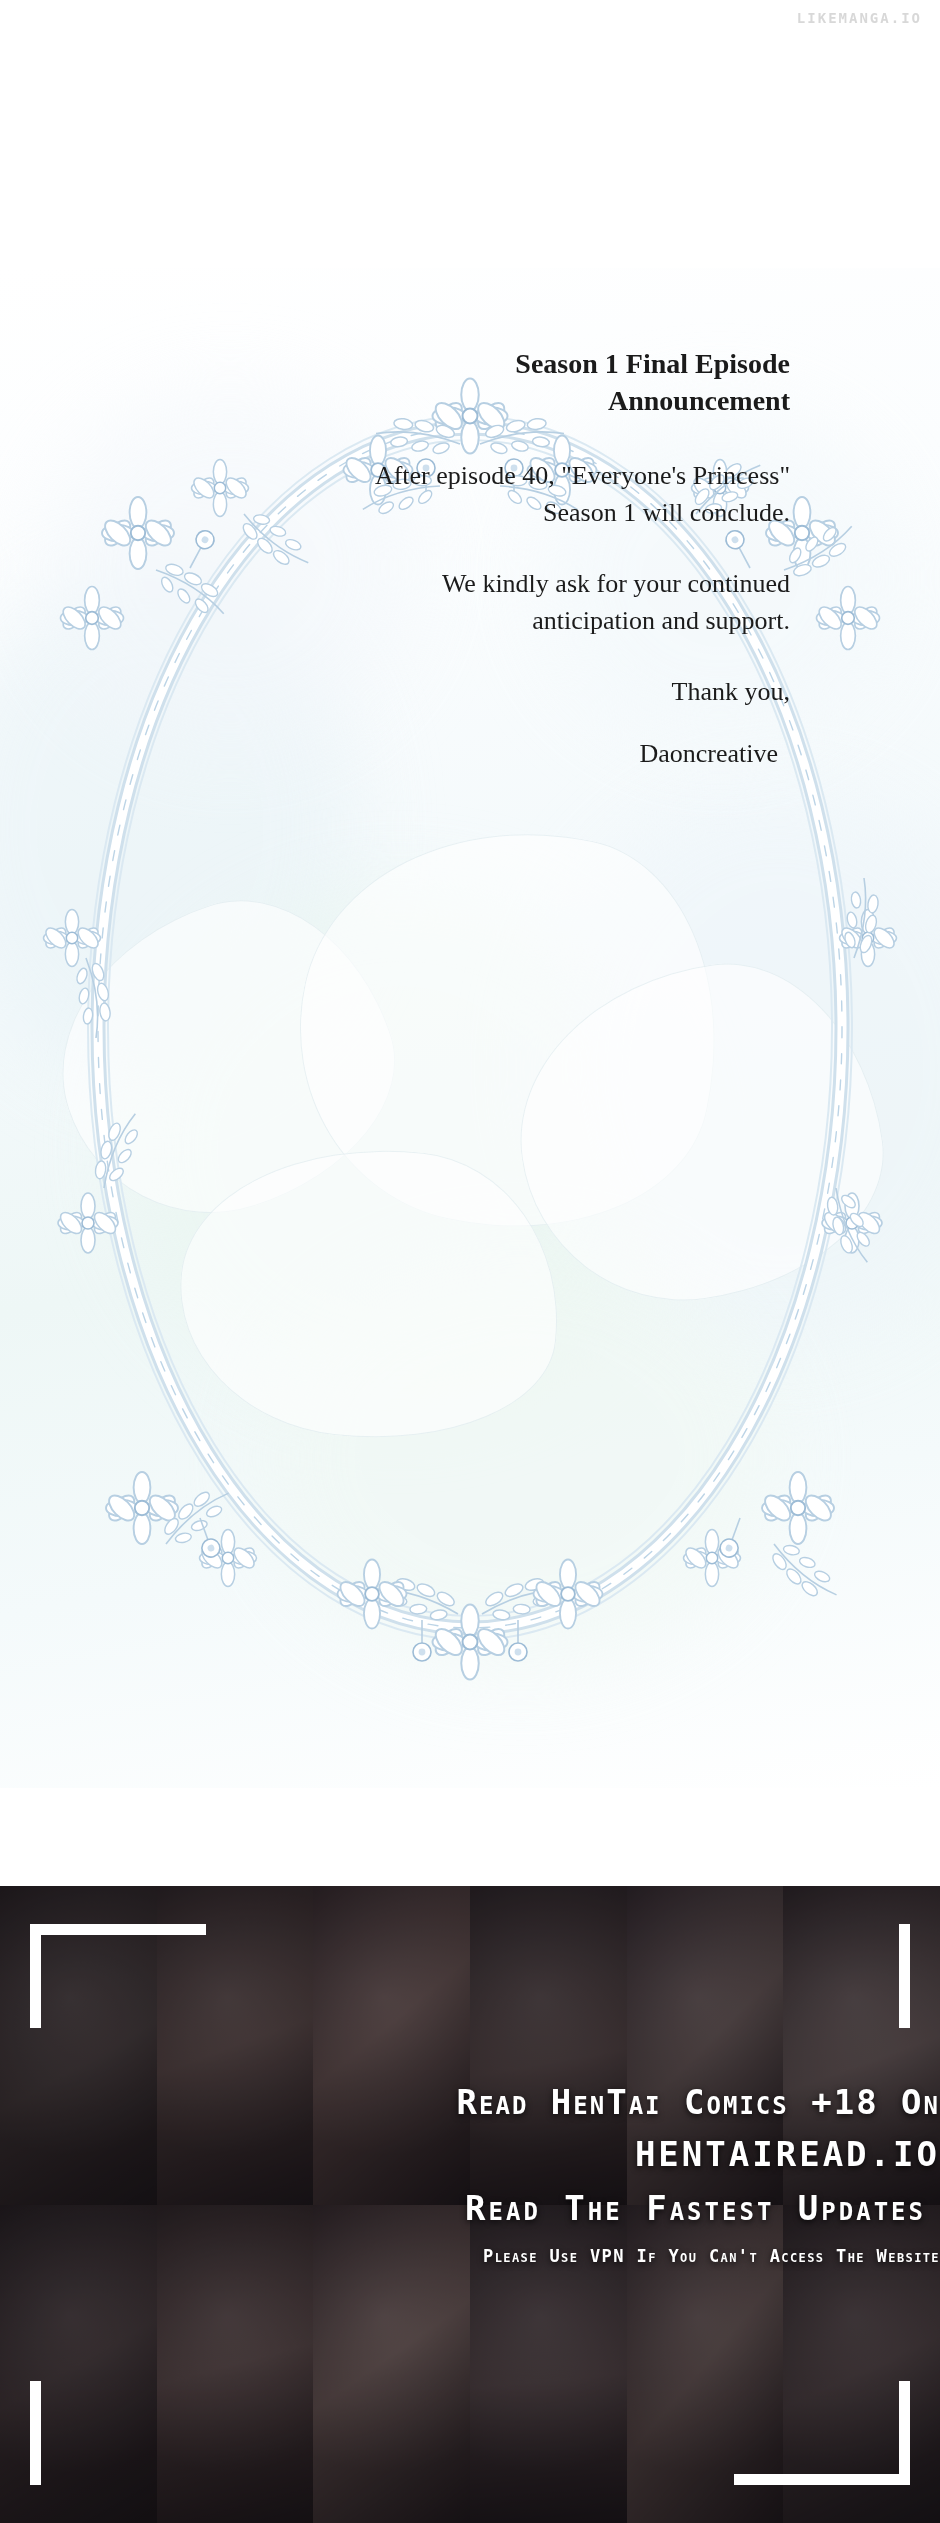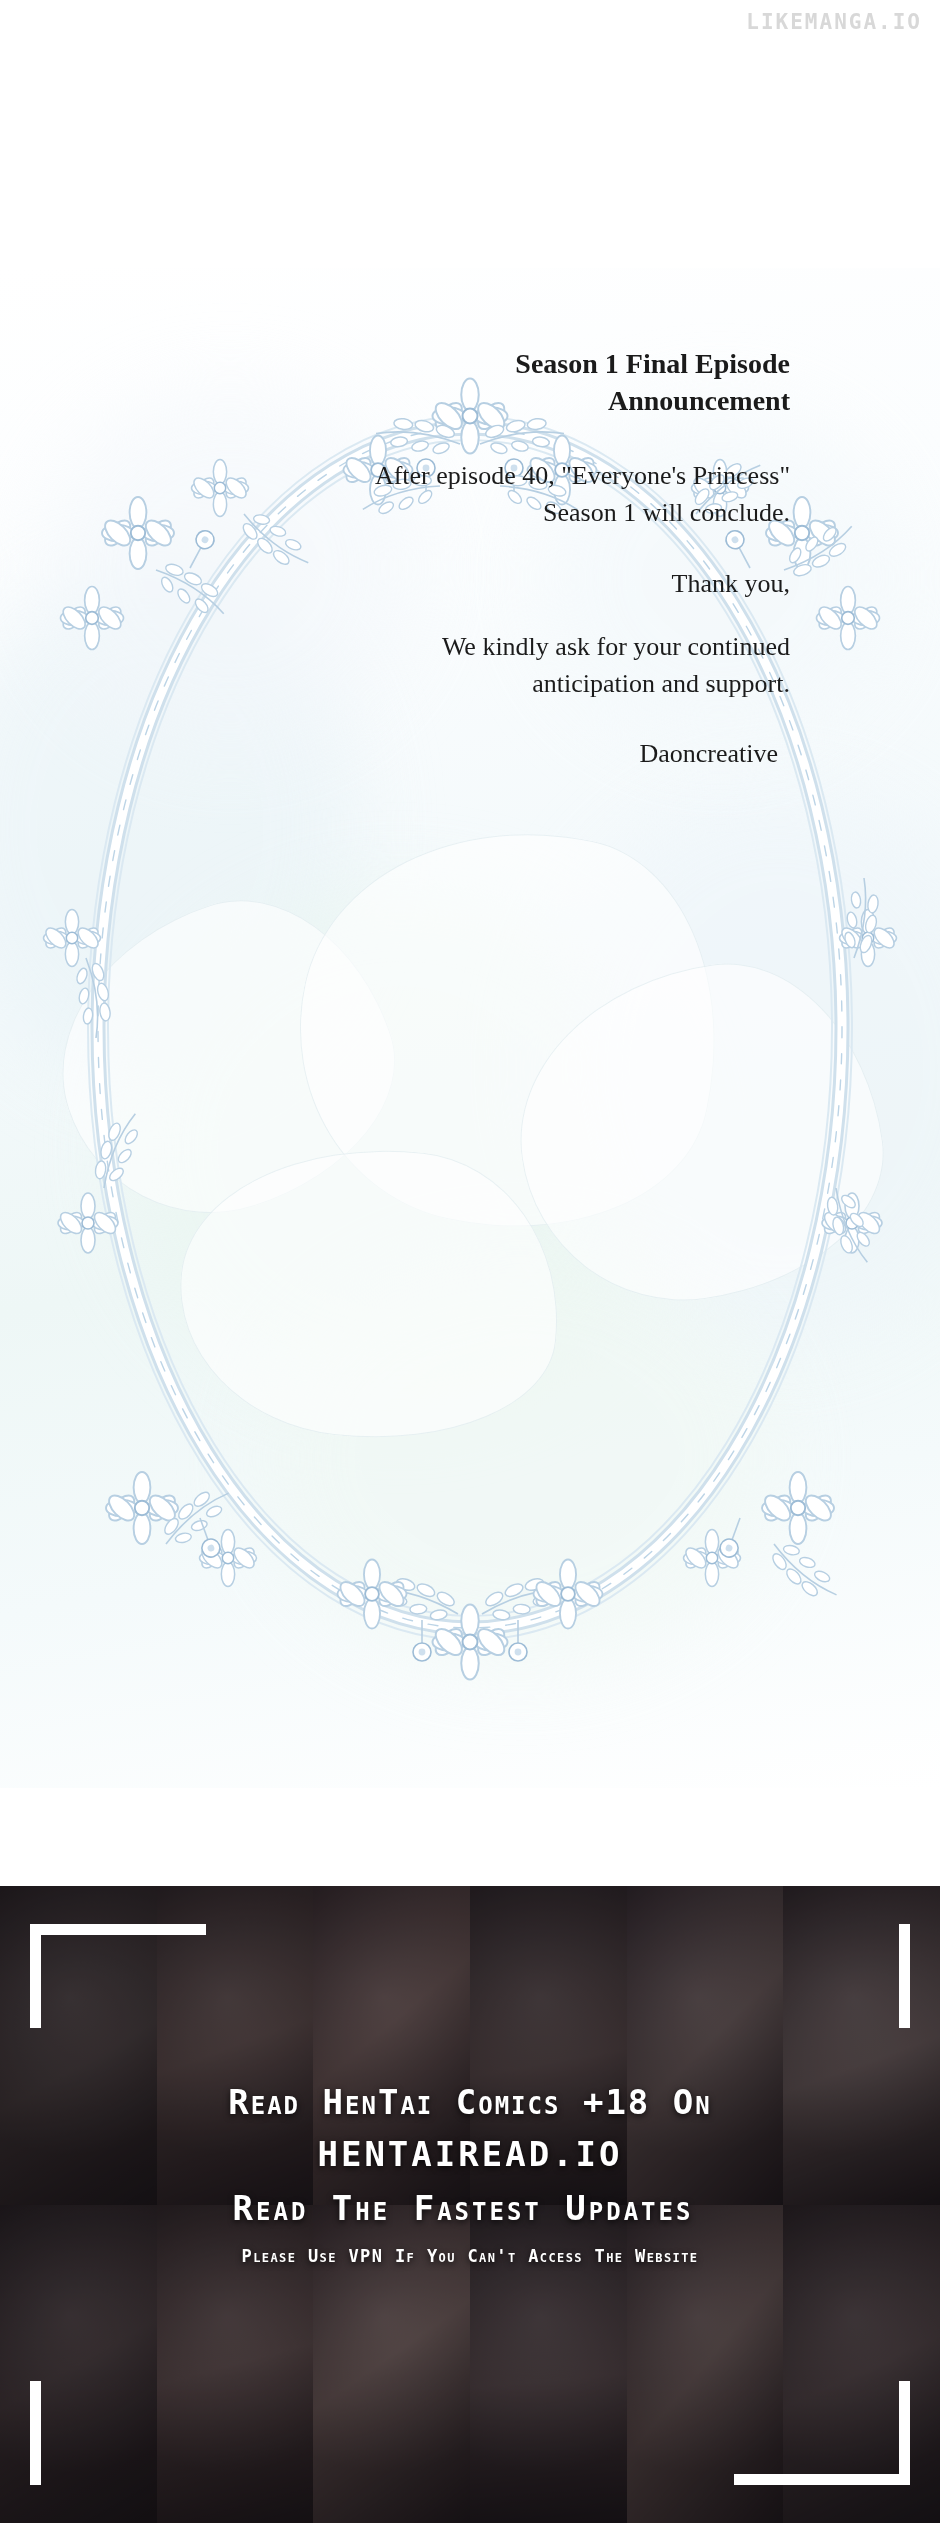--- a/index.html
+++ b/index.html
@@ -20,21 +20,21 @@
     background: #ffffff;
   }
 
   
   .watermark {
     position: absolute;
     top: 10px;
     right: 18px;
     font-family: "DejaVu Sans Mono", monospace;
     font-weight: bold;
-    font-size: 21px;
+    font-size: 14px;
     letter-spacing: 2px;
     color: #d8d8d8;
     text-shadow: 0 1px 0 #ffffff;
     user-select: none;
   }
 
   
   .announce {
     position: absolute;
     left: 0;
@@ -167,21 +167,21 @@
   .ad-corner.tr { right: 30px; top: 38px;  width: 11px;  height: 104px; }
   .ad-corner.bl { left: 30px;  bottom: 38px; width: 11px; height: 104px; }
   .ad-corner.br { right: 30px; bottom: 38px; width: 176px; height: 11px; }
   .ad-corner.br2{ right: 30px; bottom: 38px; width: 11px;  height: 104px; }
 
   .ad-text {
     position: absolute;
     left: 0;
     right: 0;
     top: 196px;
-    text-align: center;
+    text-align: right;
     font-family: "DejaVu Sans Mono", monospace;
     color: #ffffff;
     font-weight: bold;
     text-shadow: 0 2px 6px rgba(0,0,0,.75);
   }
   .ad-line1 {
     font-size: 34px;
     letter-spacing: 2px;
     margin: 0 0 12px 0;
     font-variant: small-caps;
@@ -317,23 +317,23 @@
       <use href="#daisy" transform="translate(682,1240) scale(0.95)"></use>
       <use href="#leafspray" transform="translate(744,1226) rotate(212) scale(-1,1)"></use>
       <use href="#bud" transform="translate(710,1200) rotate(-160)"></use>
     </svg>
 
     <div class="announce-text">
       <h1 class="announce-title">Season 1 Final Episode
 Announcement</h1>
       <p class="announce-para">After episode 40, "Everyone's Princess"
 Season 1 will conclude.</p>
-      <p class="announce-para sign-off">Thank you,</p>
       <p class="announce-para">We kindly ask for your continued
 anticipation and support.</p>
+      <p class="announce-para sign-off">Thank you,</p>
       <p class="announce-signature">Daoncreative</p>
     </div>
   </div>
 
   <div class="ad">
     <div class="ad-collage">
       <div class="ad-cell c1"></div>
       <div class="ad-cell c2"></div>
       <div class="ad-cell c3"></div>
       <div class="ad-cell c4"></div>

